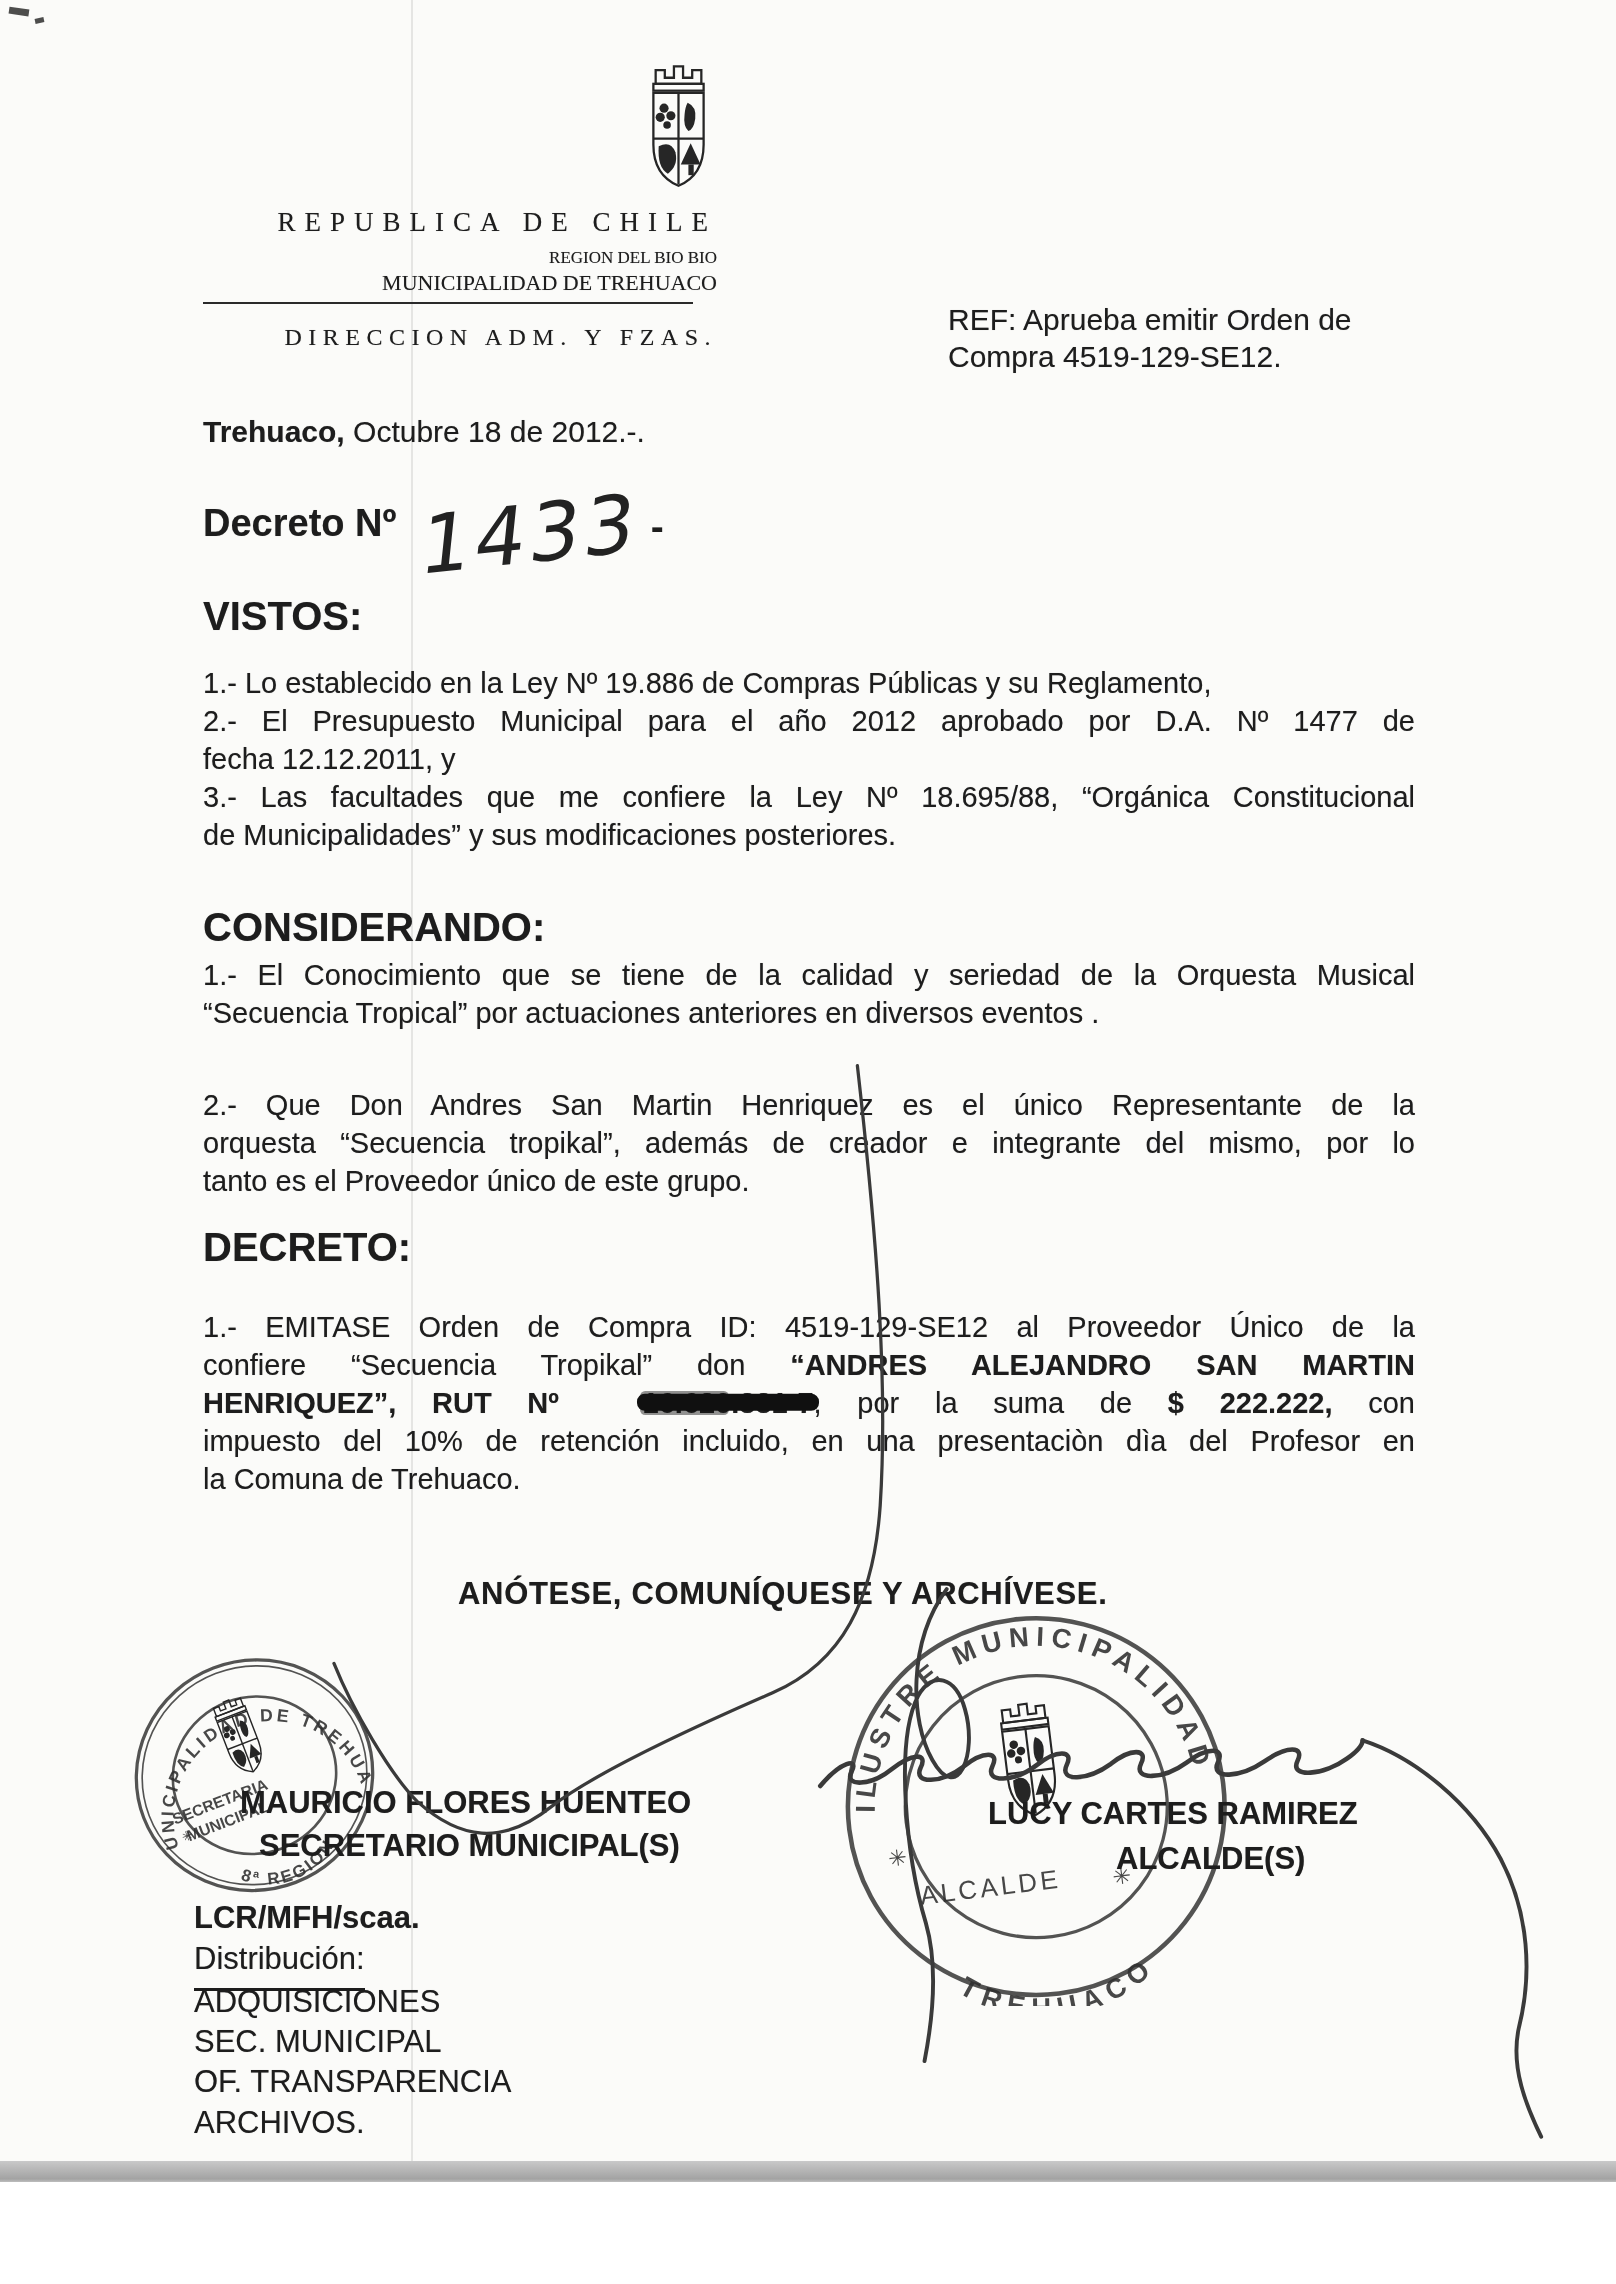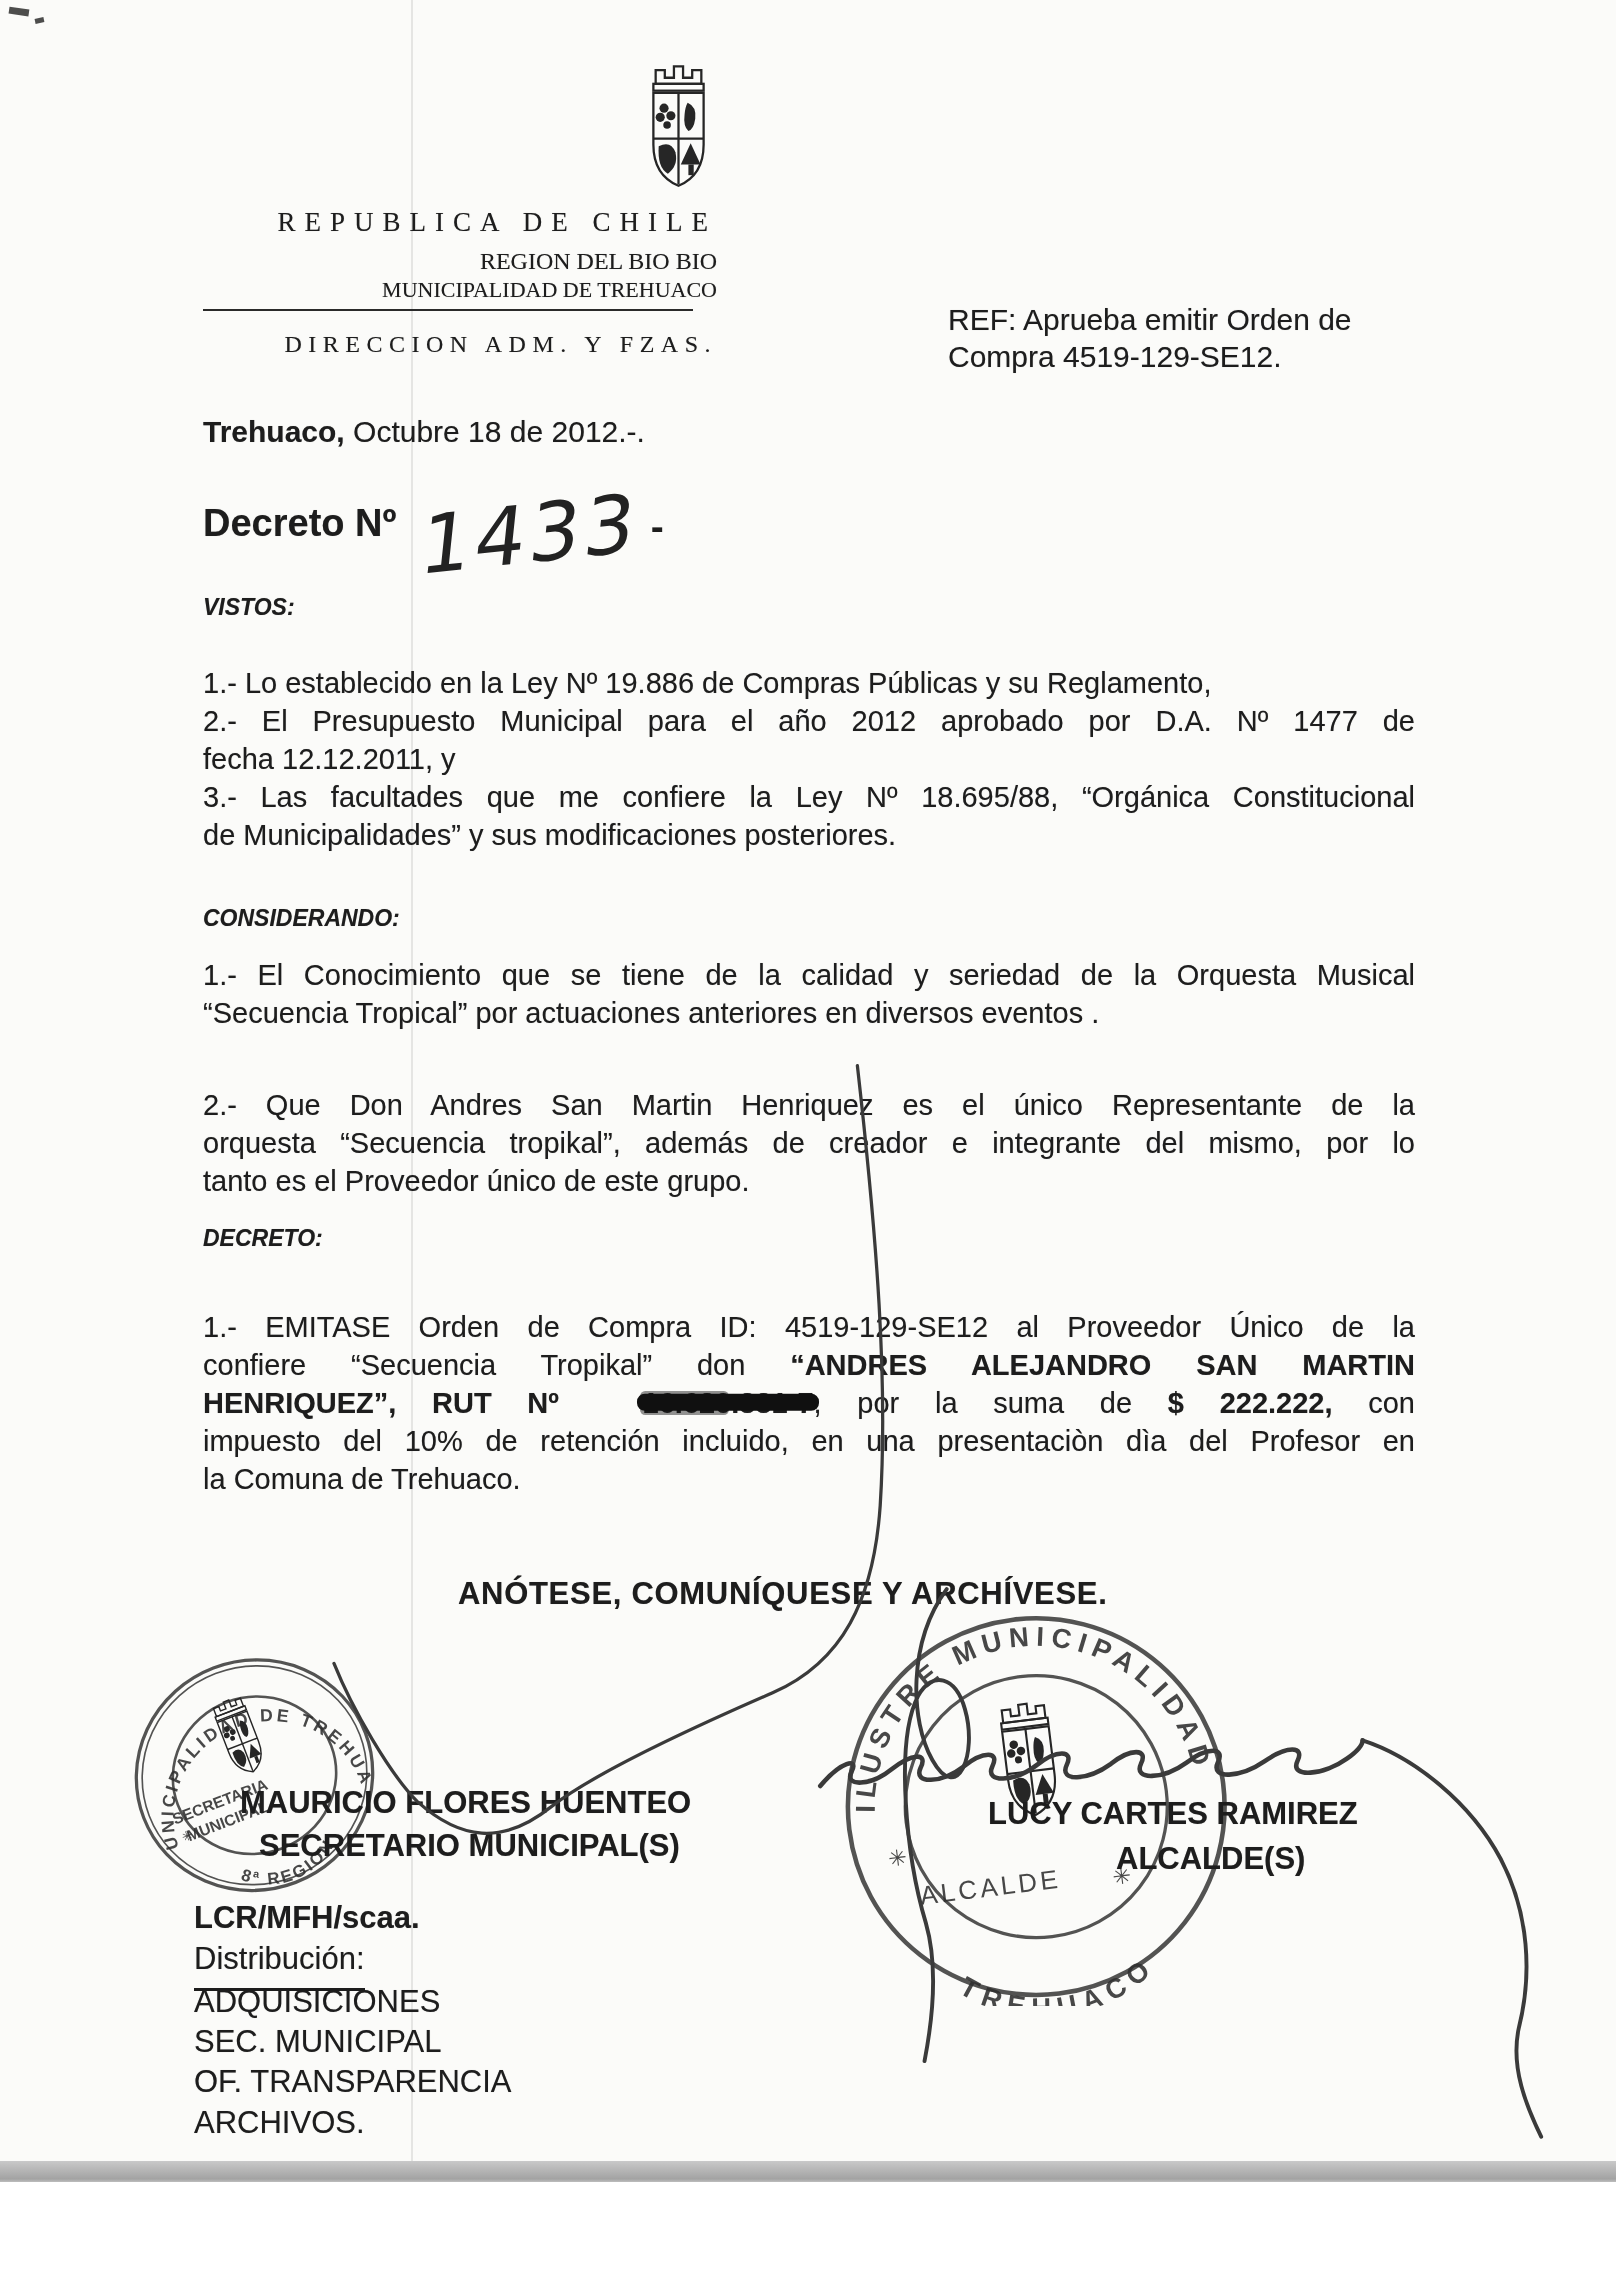--- a/index.html
+++ b/index.html
@@ -17,39 +17,39 @@
   .speck { position:absolute; background:#2e2e2e; opacity:.85; }
 
   .t { position:absolute; }
   .scan { text-shadow:0 0 0.7px rgba(25,25,25,.4); }
 
   
   .header { left:196px; top:61px; width:521px; text-align:right; }
   .crest-wrap { display:inline-block; width:77px; height:137px; }
   .country { font-family:"Liberation Serif", serif; font-size:27px; letter-spacing:9px;
     margin-top:6.5px; font-weight:500; white-space:nowrap; }
-  .region { font-family:"Liberation Serif", serif; font-size:24px; margin-top:10.4px; white-space:nowrap; }
+  .region { font-family:"Liberation Serif", serif; font-size:17px; margin-top:10.4px; white-space:nowrap; }
   .municipality { font-family:"Liberation Serif", serif; font-size:22px; margin-top:2.6px; white-space:nowrap; }
   .header-rule { width:490px; margin:5.2px auto 0 6.5px; border-top:2.6px solid #2a2a2a; }
   .department { font-family:"Liberation Serif", serif; font-size:24px; letter-spacing:6.5px;
     margin-top:20px; white-space:nowrap; }
 
   
   .ref { left:948px; top:301px; width:495px; font-size:30px; line-height:37px; }
 
   .dateline { left:203px; top:415px; font-size:30px; }
   .b { font-weight:bold; }
 
   .decree-line { left:203px; top:488px; display:flex; align-items:flex-start; }
   .decree-label { font-size:38px; font-weight:bold; padding-top:14.3px; }
   .decree-number { font-family:"DejaVu Sans", sans-serif; font-size:80px; font-weight:400;
     margin-left:23.5px; transform:rotate(-6deg) skewX(-12deg); color:#222; letter-spacing:3.9px; }
   .decree-dash { font-size:39px; font-weight:bold; margin-left:11.7px; padding-top:17px; }
 
-  .heading { font-size:23px; font-weight:bold;font-style:italic; }
+  .heading { font-size:40px; font-weight:bold; }
 
   .body-line { width:1212px; font-size:29px; line-height:38px; text-align:justify; }
   .jl { text-align-last:justify; }
 
   .closing { left:458px; top:1576px; font-size:31px; font-weight:bold; letter-spacing:0.7px; }
 
   .sig-name { font-size:31px; font-weight:bold; white-space:nowrap; }
 
   .redacted { position:relative; font-weight:bold;margin-left:48px; }
   .redacted::after { content:""; position:absolute; left:-5.2px; right:-5.2px; top:50%; height:17px;

